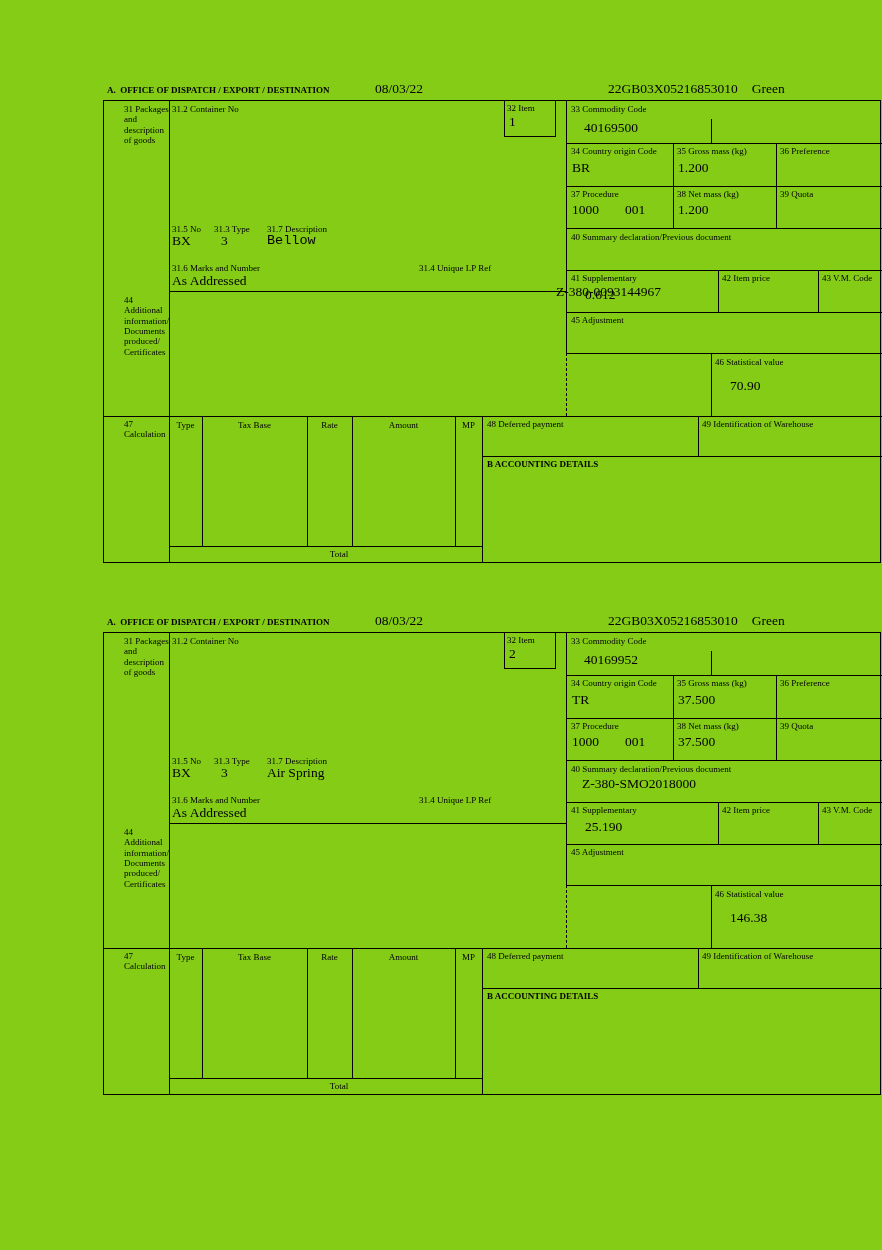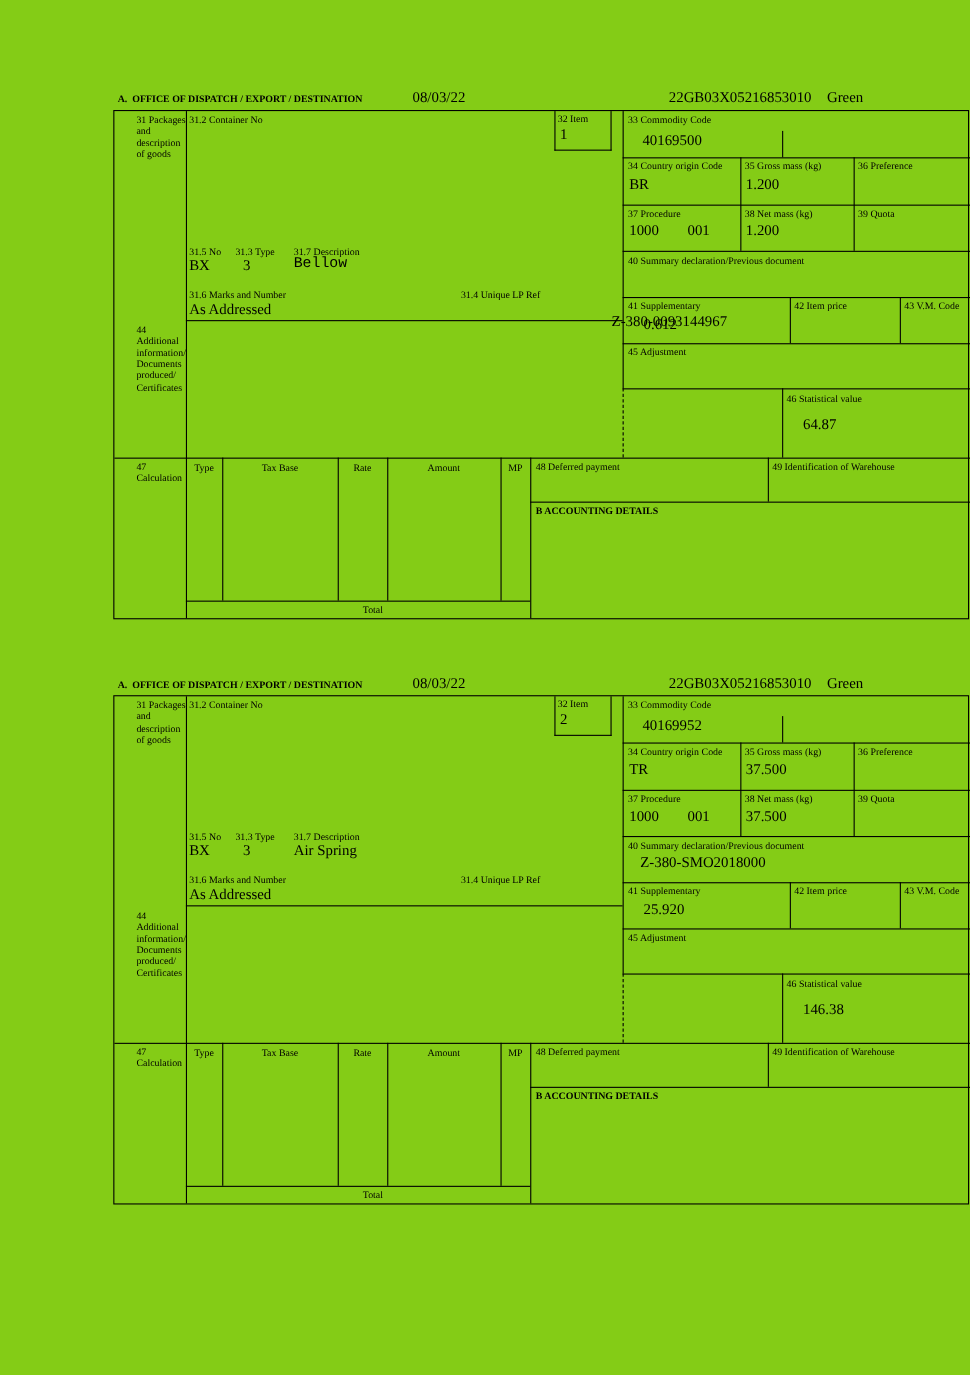--- a/index.html
+++ b/index.html
@@ -143,21 +143,21 @@
       <div class="val" style="left:452px;top:144px;margin-top:40px;">Z-380-0093144967</div>
 
       <div class="lab" style="left:467px;top:172px;">41 Supplementary</div>
       <div class="val" style="left:481px;top:187px;">0.612</div>
       <div class="lab" style="left:618px;top:172px;">42 Item price</div>
       <div class="lab" style="left:718px;top:172px;">43 V.M. Code</div>
 
       <div class="lab" style="left:467px;top:214px;">45 Adjustment</div>
 
       <div class="lab" style="left:611px;top:256px;">46 Statistical value</div>
-      <div class="val" style="left:626px;top:278px;">64.87</div>
+      <div class="val" style="left:626px;top:278px;">70.90</div>
 
       <div class="lab ctr" style="left:65px;top:319px;width:33px;">Type</div>
       <div class="lab ctr" style="left:98px;top:319px;width:105px;">Tax Base</div>
       <div class="lab ctr" style="left:203px;top:319px;width:45px;">Rate</div>
       <div class="lab ctr" style="left:248px;top:319px;width:103px;">Amount</div>
       <div class="lab ctr" style="left:351px;top:319px;width:27px;">MP</div>
       <div class="lab ctr" style="left:65px;top:448px;width:340px;">Total</div>
 
       <div class="lab" style="left:383px;top:318px;">48 Deferred payment</div>
       <div class="lab" style="left:598px;top:318px;">49 Identification of Warehouse</div>
@@ -241,21 +241,21 @@
       <div class="lab" style="left:467px;top:88px;">37 Procedure</div>
       <div class="val" style="left:468px;top:102px;"><span>1000</span><span style="margin-left:26px;">001</span></div>
       <div class="lab" style="left:573px;top:88px;">38 Net mass (kg)</div>
       <div class="val" style="left:574px;top:102px;">37.500</div>
       <div class="lab" style="left:676px;top:88px;">39 Quota</div>
 
       <div class="lab" style="left:467px;top:131px;">40 Summary declaration/Previous document</div>
       <div class="val" style="left:478px;top:144px;">Z-380-SMO2018000</div>
 
       <div class="lab" style="left:467px;top:172px;">41 Supplementary</div>
-      <div class="val" style="left:481px;top:187px;">25.920</div>
+      <div class="val" style="left:481px;top:187px;">25.190</div>
       <div class="lab" style="left:618px;top:172px;">42 Item price</div>
       <div class="lab" style="left:718px;top:172px;">43 V.M. Code</div>
 
       <div class="lab" style="left:467px;top:214px;">45 Adjustment</div>
 
       <div class="lab" style="left:611px;top:256px;">46 Statistical value</div>
       <div class="val" style="left:626px;top:278px;">146.38</div>
 
       <div class="lab ctr" style="left:65px;top:319px;width:33px;">Type</div>
       <div class="lab ctr" style="left:98px;top:319px;width:105px;">Tax Base</div>

